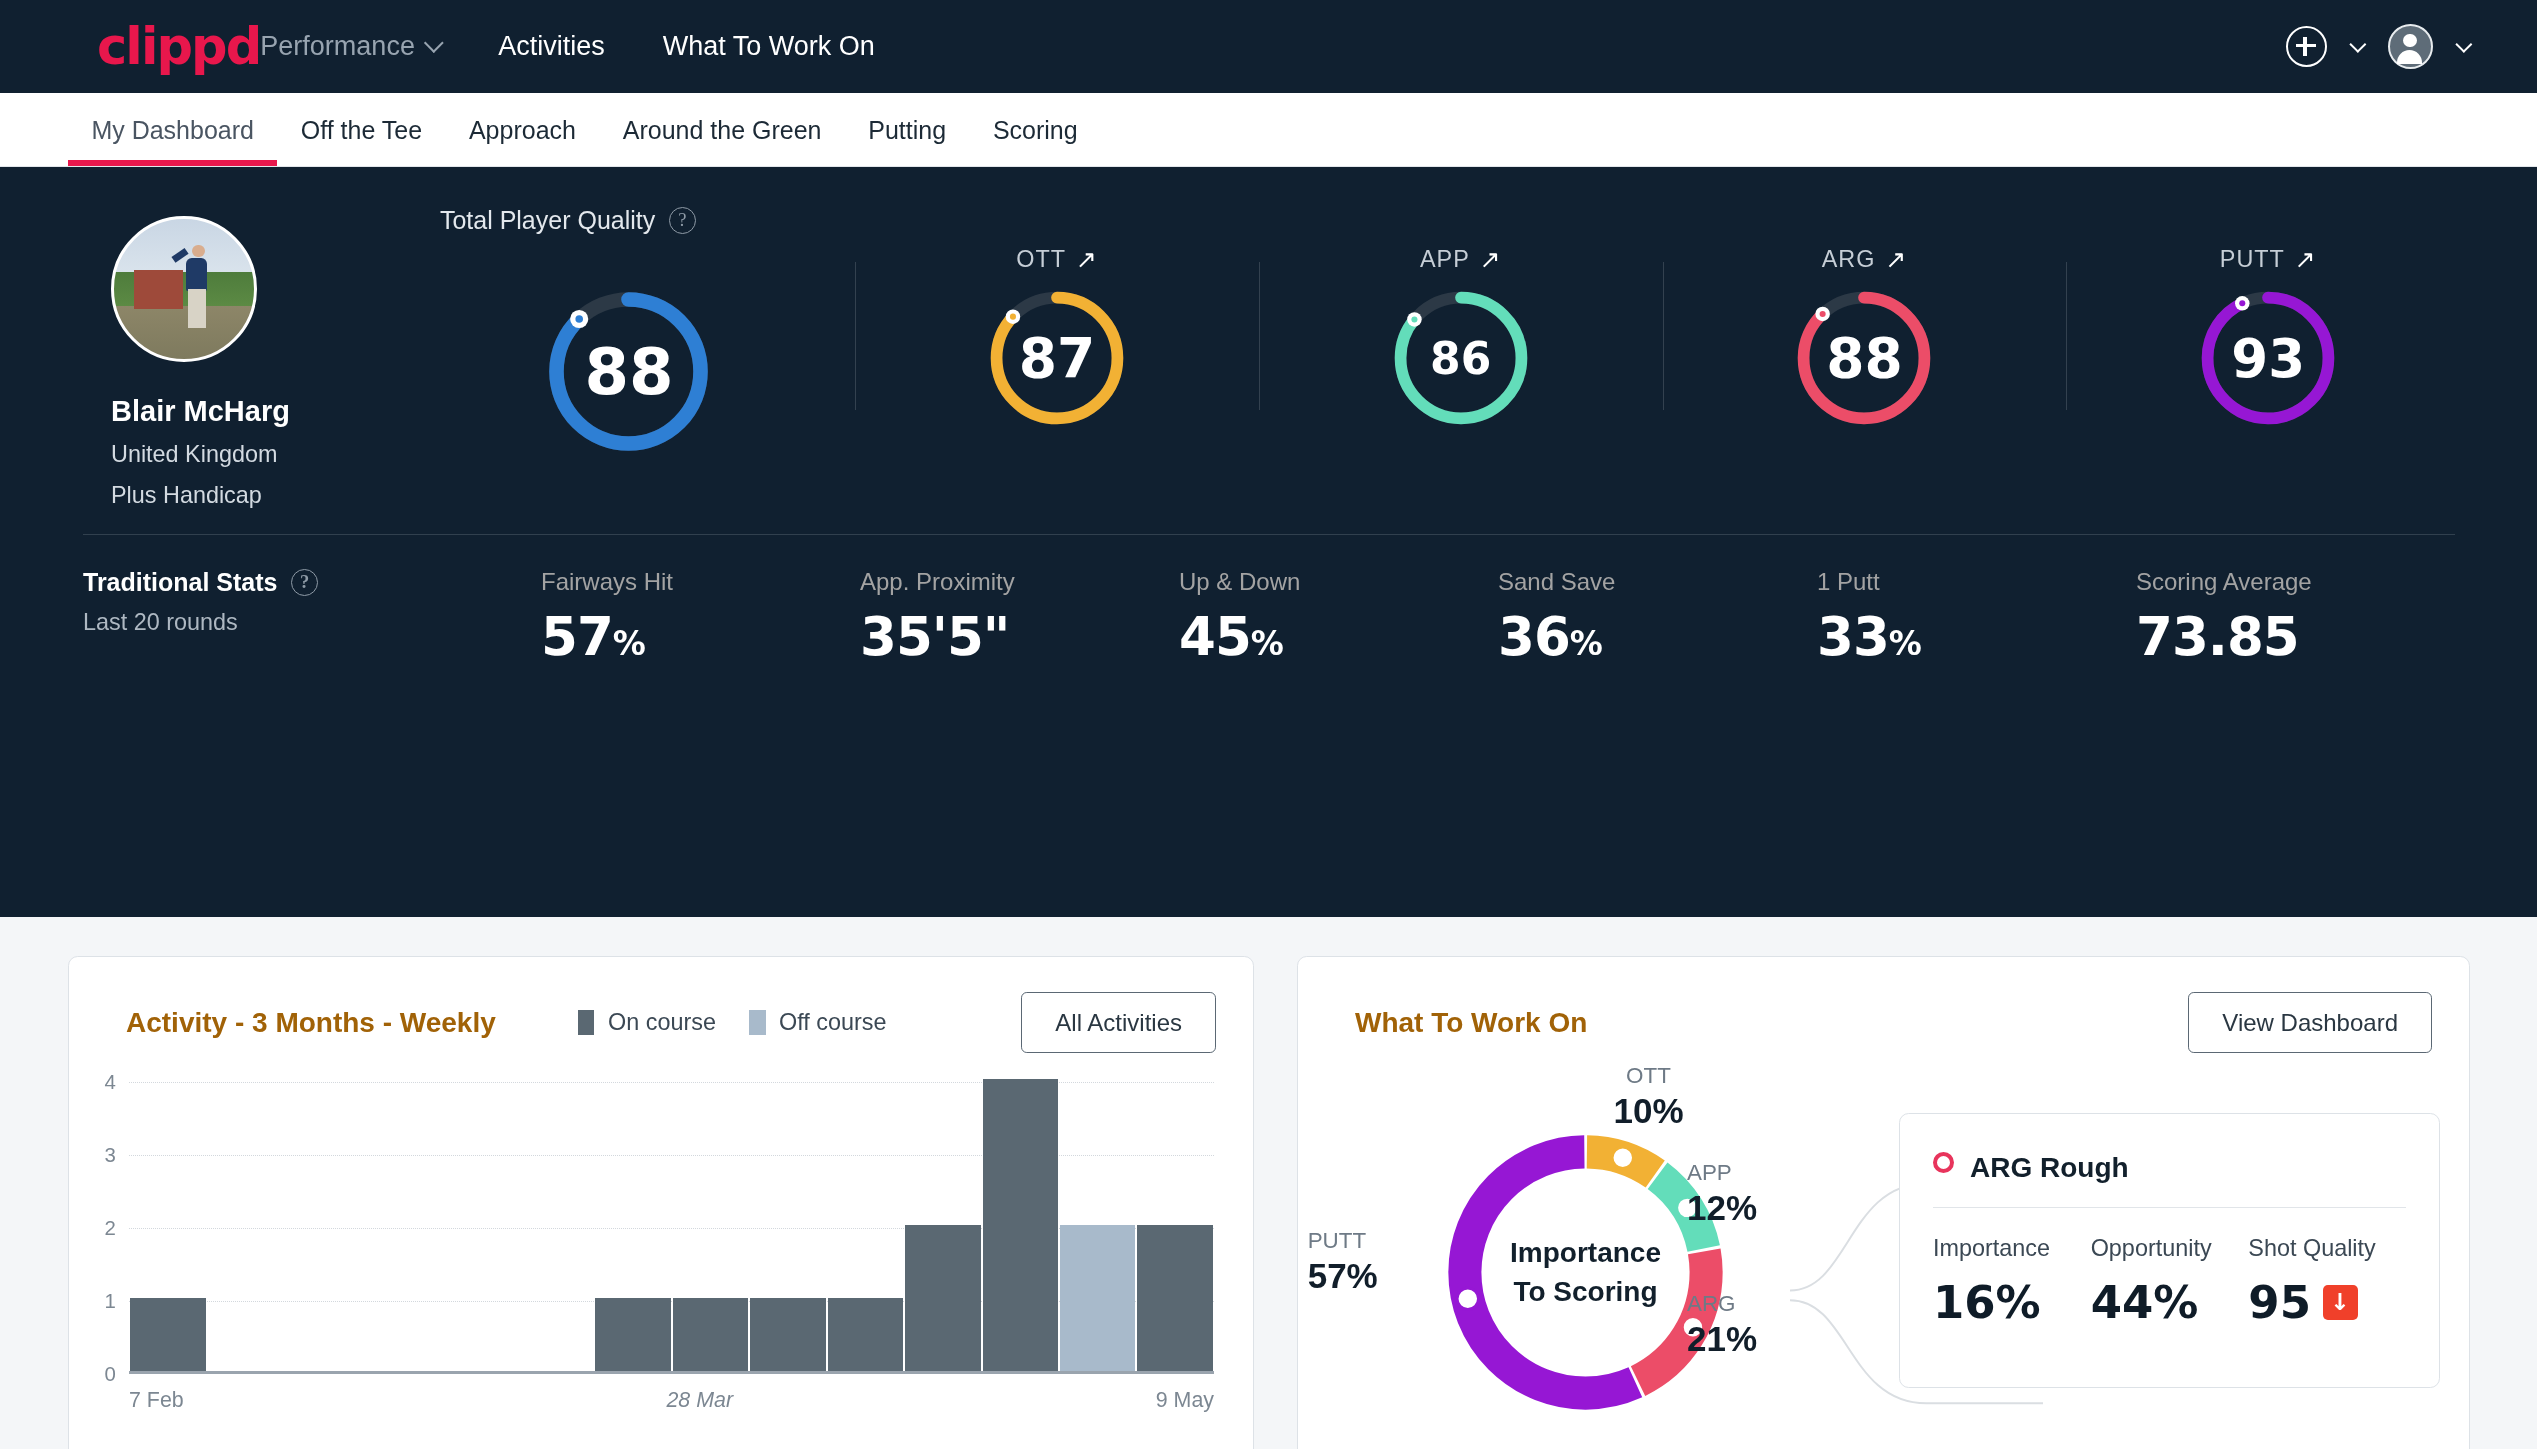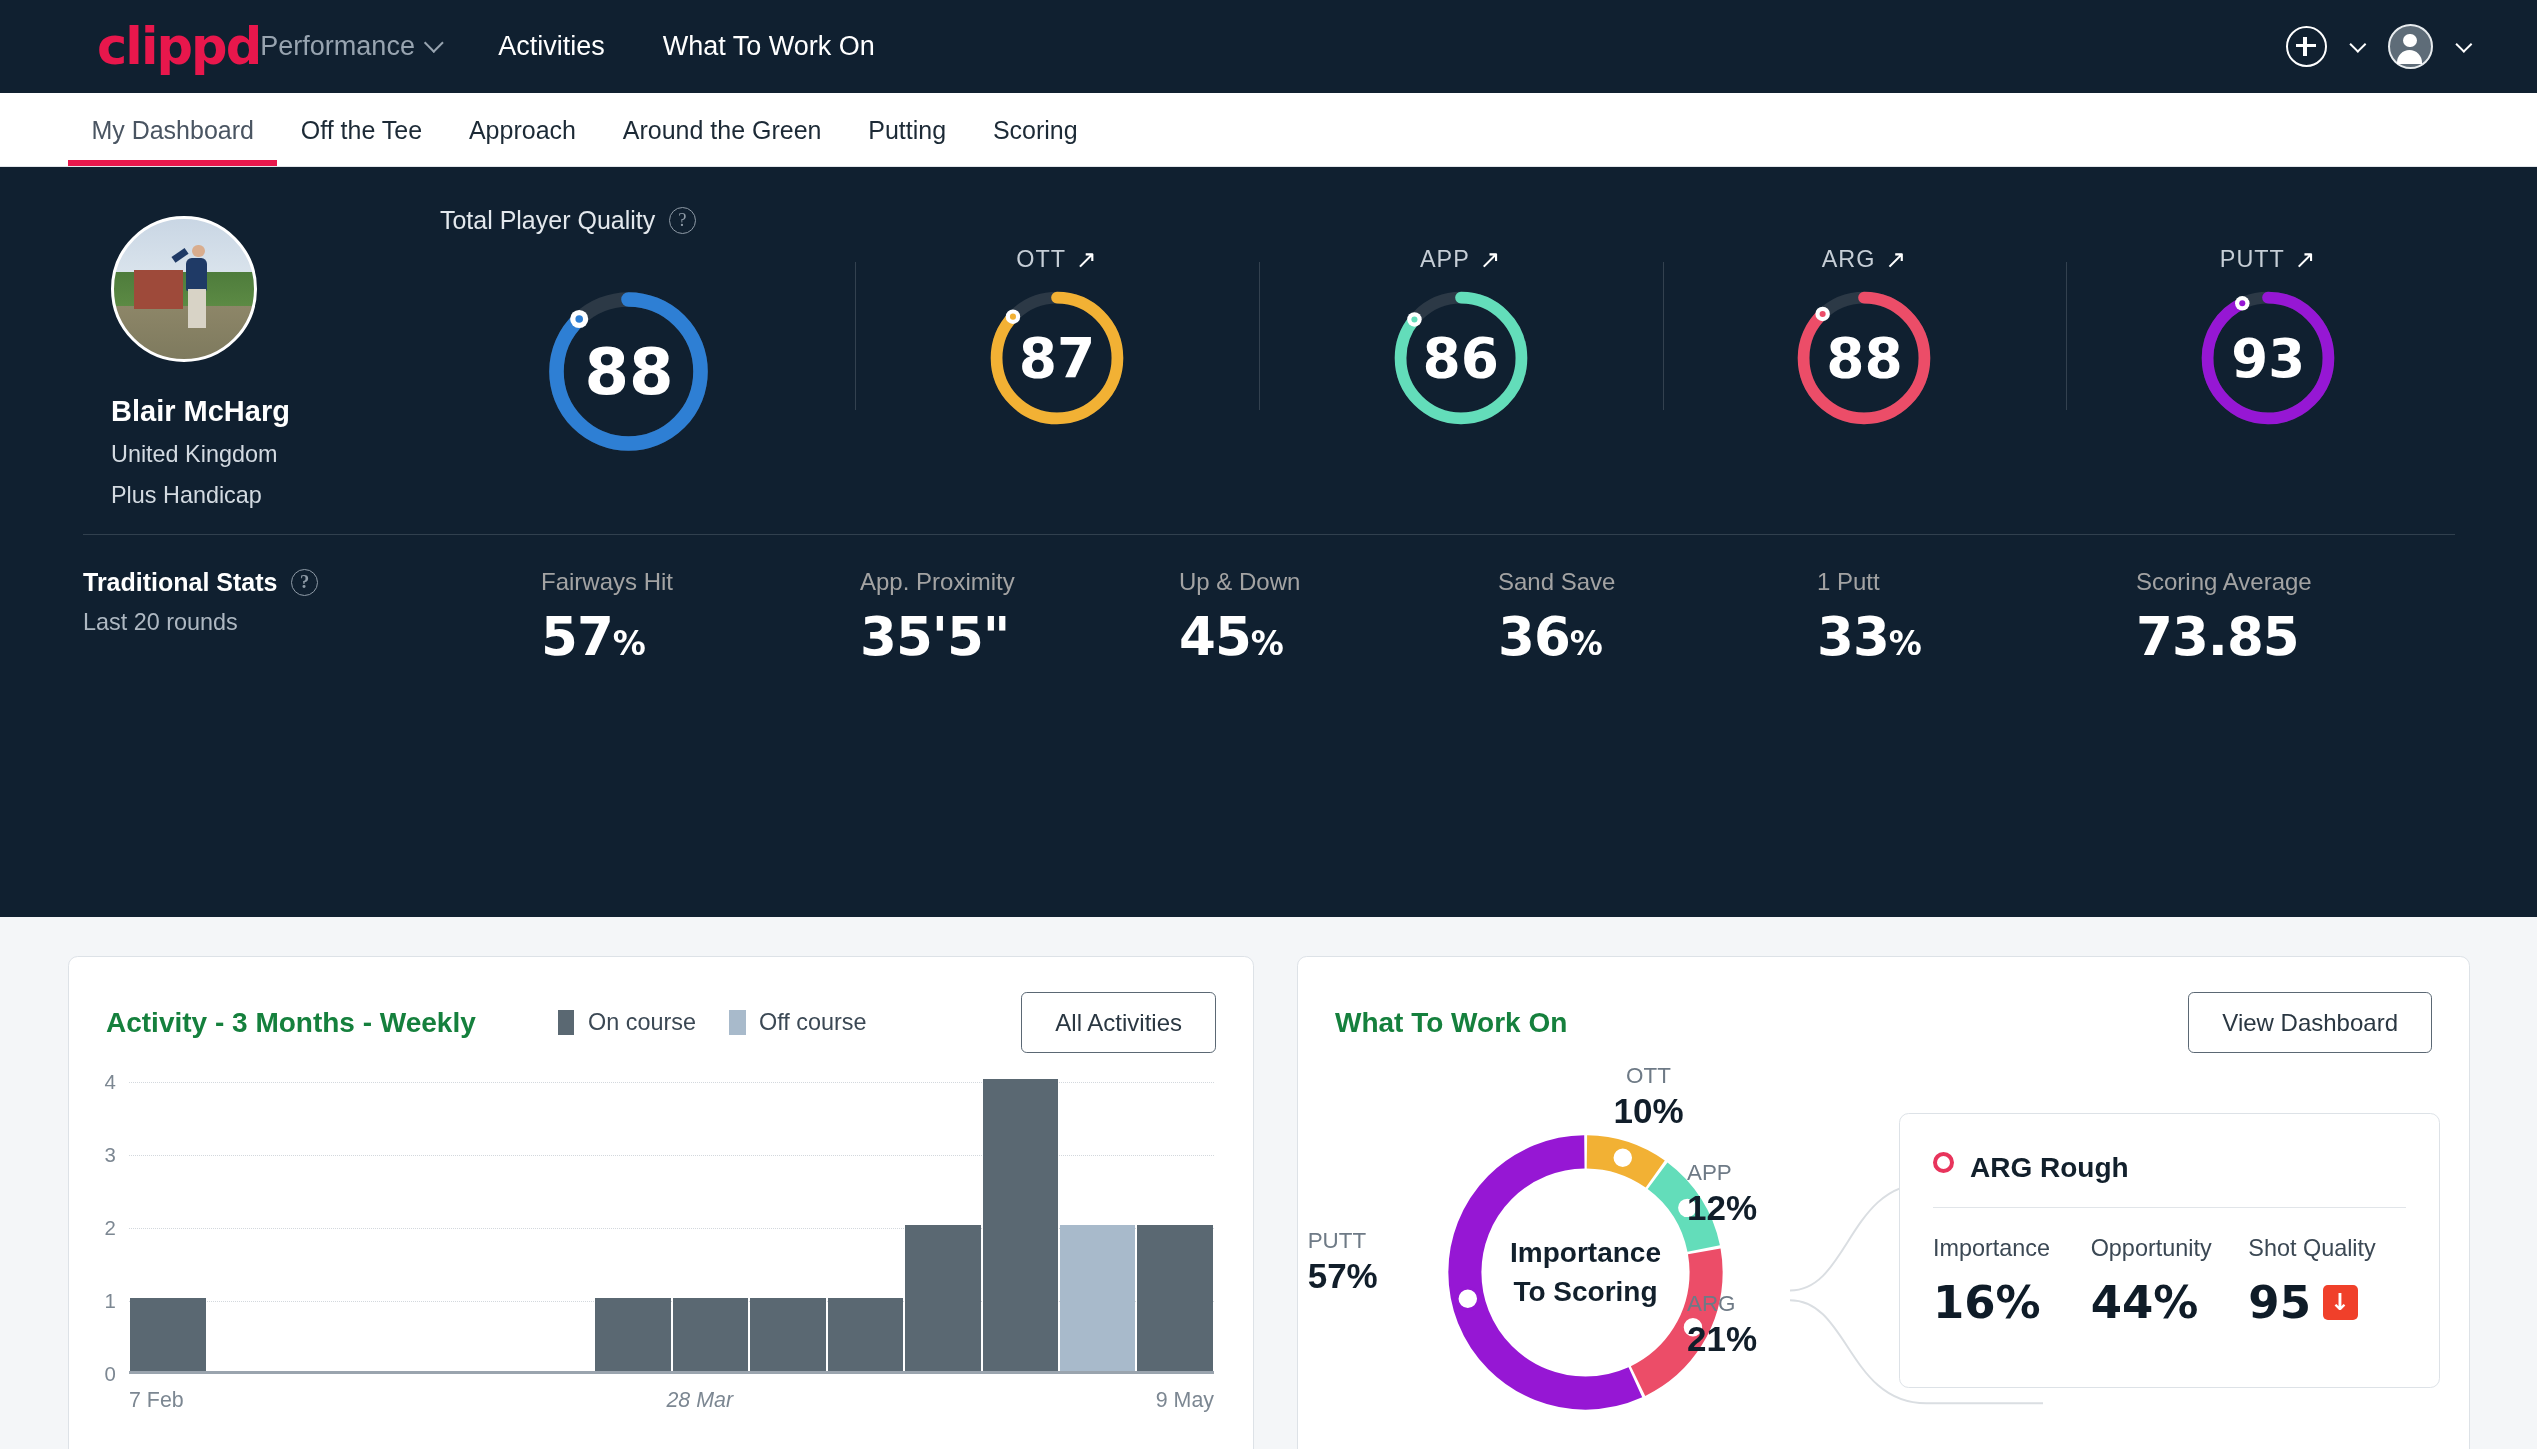--- a/index.html
+++ b/index.html
@@ -182,21 +182,21 @@
   }
   .card {
     background: #FFFFFF; border: 1px solid #DDE2E7; border-radius: 9.7px;
     height: 594px; position: relative;
   }
   .card.left { width: 1186px; }
   .card.right { flex: 1; }
   .card-head {
     display: flex; align-items: center; padding: 35px 37px 0 37px;
   }
-  .card-title { font-size: 28px; font-weight: 700; color: #15803d; }
+  .card-title { font-size: 28px; font-weight: 700; color: #a16207; margin-left: 20px; }
   .legend { display: flex; align-items: center; gap: 33px; margin-left: 82px; }
   .legend-item { display: flex; align-items: center; gap: 13.6px; font-size: 23.4px; color: #3B4854; }
   .swatch { width: 16.6px; height: 25px; }
   .btn-outline {
     margin-left: auto; border: 1.9px solid #5B6874; border-radius: 5.8px;
     background: #fff; color: #2A3742; font-size: 24px;
     padding: 15.6px 33px; cursor: pointer;
   }
 
   
@@ -340,21 +340,21 @@
           <div class="gauge-cell">
             <div class="gauge-cap">
               <span>APP</span>
               <span class="arrow-up">↗</span>
             </div>
             <div class="gauge-svg-box" style="width: 154px; height: 154px;"><svg width="154" height="154" viewBox="0 0 158 158">
                 <circle cx="79" cy="79" r="62" fill="none" stroke="#2C3946" stroke-width="12"></circle>
                 <circle cx="79" cy="79" r="62" fill="none" stroke="#63DDBA" stroke-width="12" stroke-linecap="round" stroke-dasharray="335.01944057881553 389.55748904513433" transform="rotate(-90 79 79)"></circle>
                 <circle cx="31.22817894790108" cy="39.47971263558122" r="7.4399999999999995" fill="#FFFFFF"></circle>
                 <circle cx="31.22817894790108" cy="39.47971263558122" r="3.12" fill="#63DDBA"></circle>
-              </svg><div class="gauge-num" style="font-size: 55px; text-align: center;">86</div></div>
+              </svg><div class="gauge-num" style="font-size: 44px; text-align: center;">86</div></div>
           </div>
           <div class="gauge-cell">
             <div class="gauge-cap">
               <span>ARG</span>
               <span class="arrow-up">↗</span>
             </div>
             <div class="gauge-svg-box" style="width: 154px; height: 154px;"><svg width="154" height="154" viewBox="0 0 158 158">
                 <circle cx="79" cy="79" r="62" fill="none" stroke="#2C3946" stroke-width="12"></circle>
                 <circle cx="79" cy="79" r="62" fill="none" stroke="#EC4D68" stroke-width="12" stroke-linecap="round" stroke-dasharray="342.8105903597182 389.55748904513433" transform="rotate(-90 79 79)"></circle>
                 <circle cx="36.55807943242129" cy="33.8039450998725" r="7.4399999999999995" fill="#FFFFFF"></circle>

